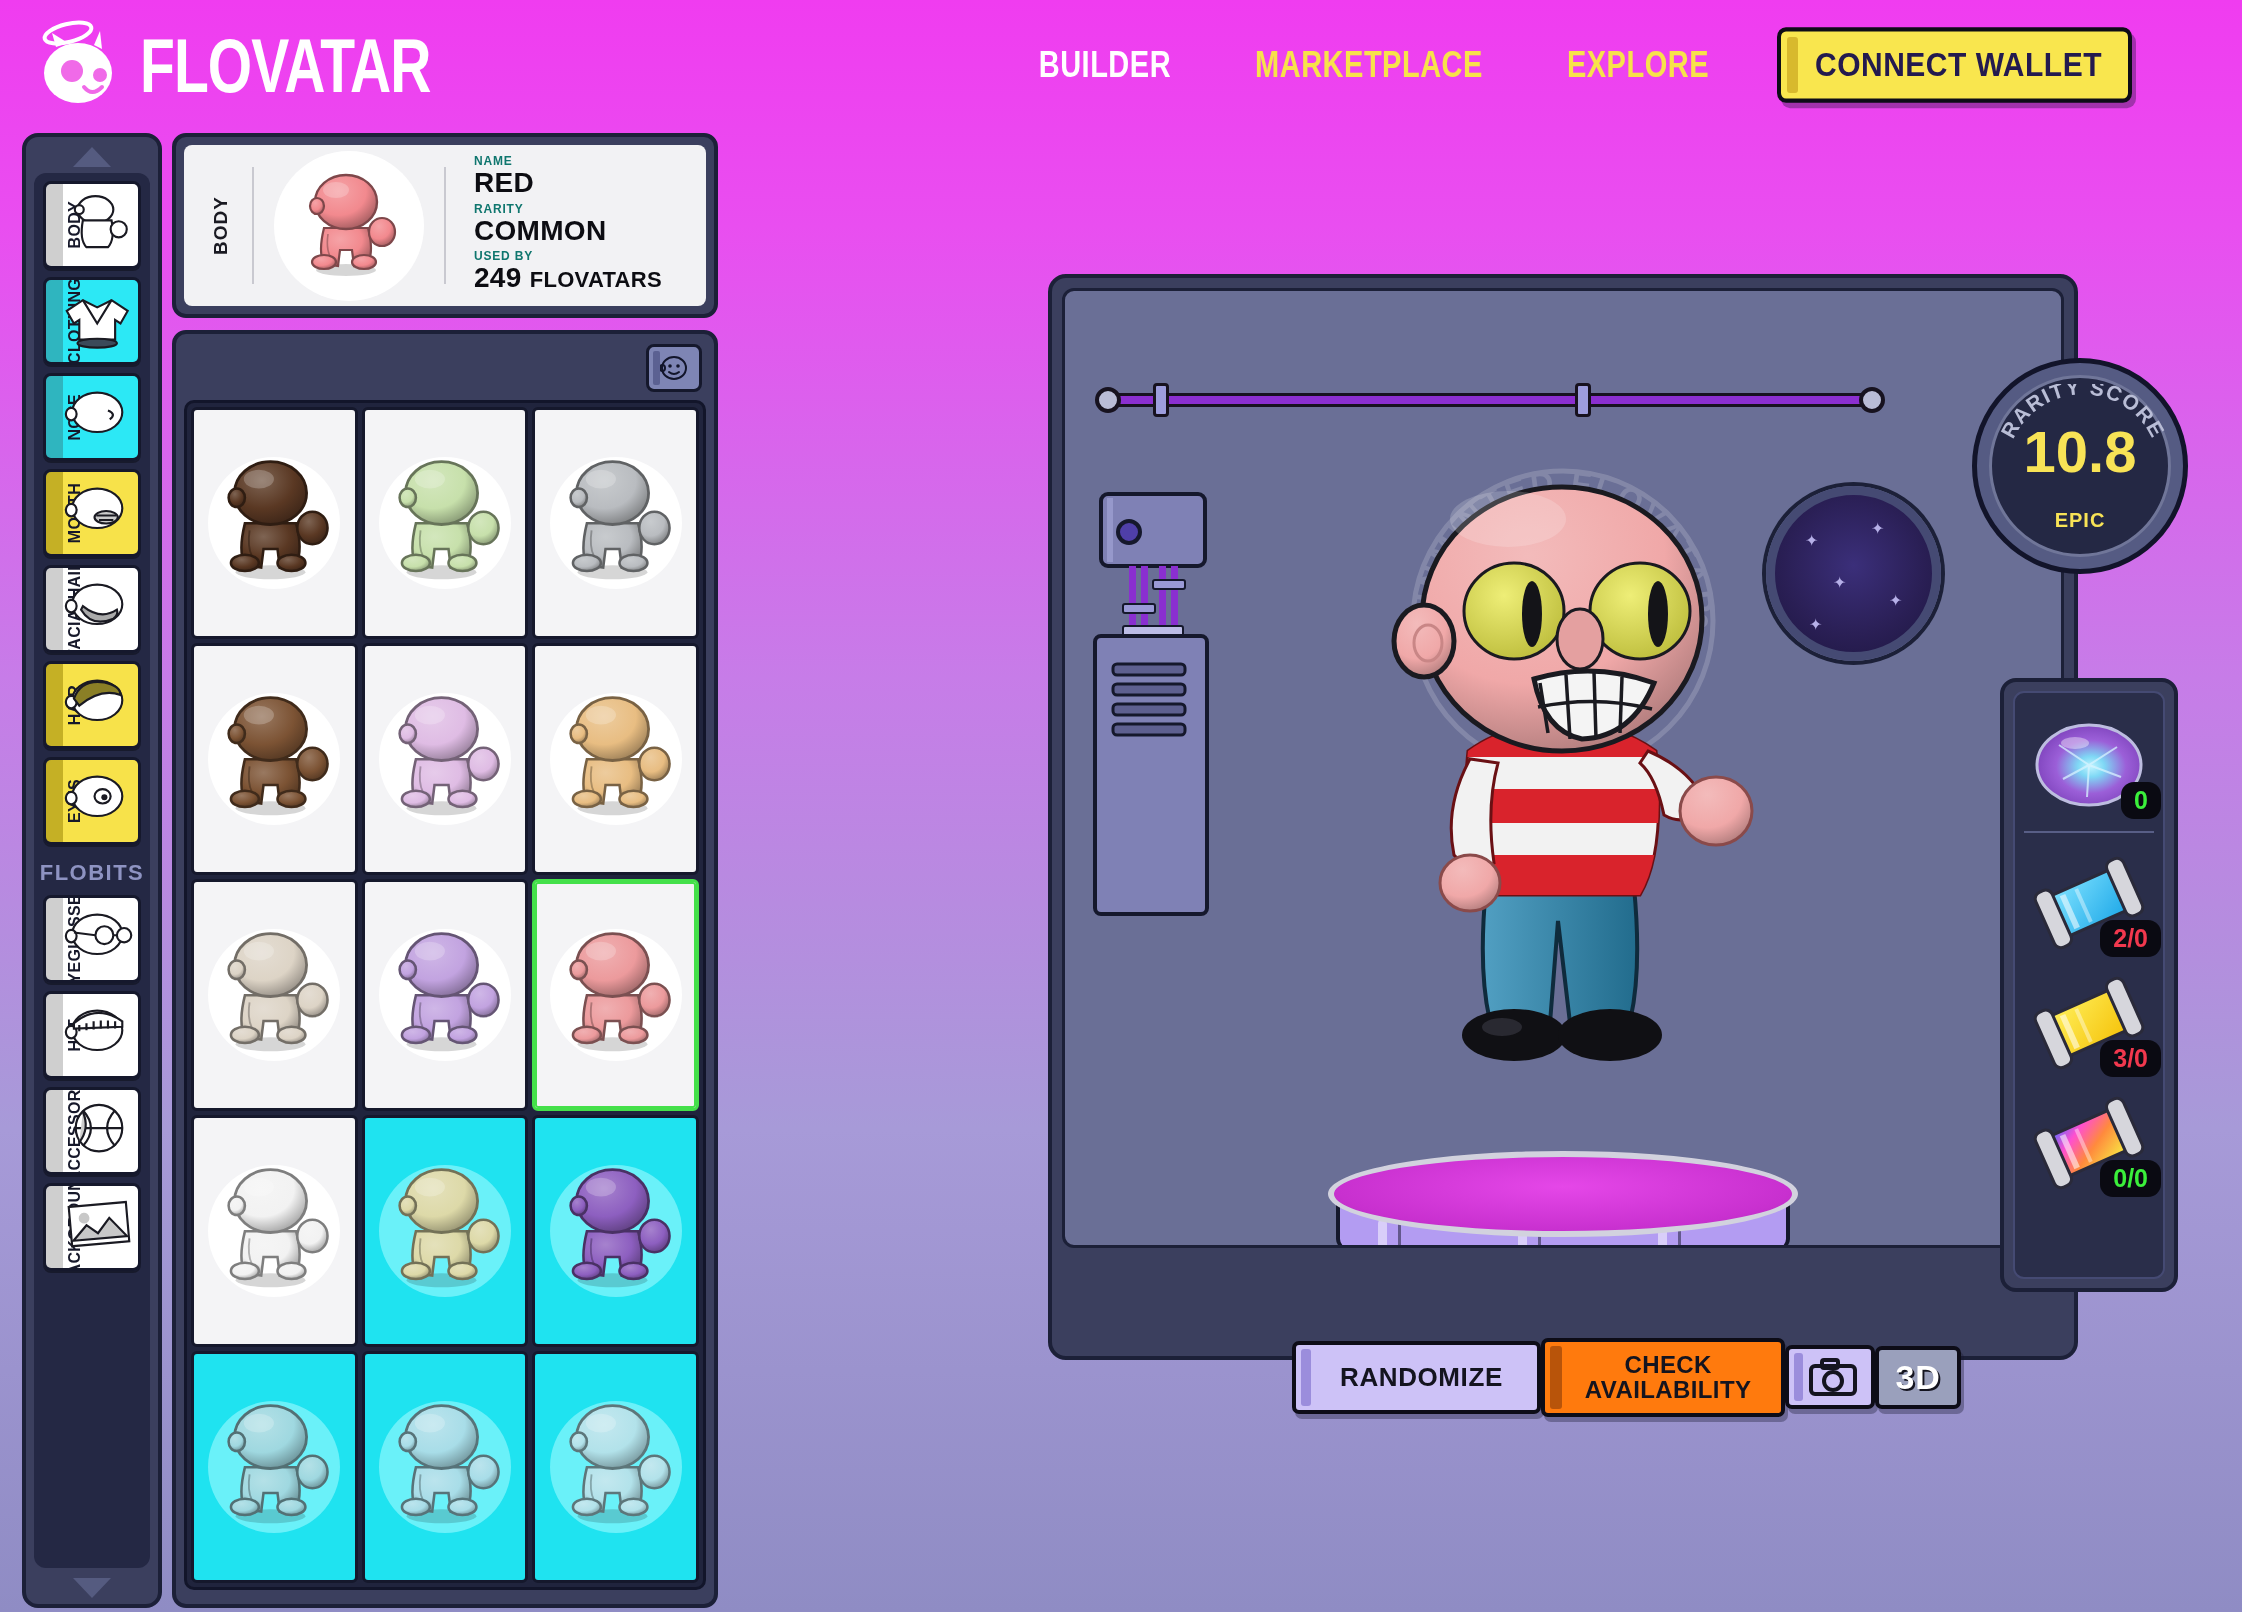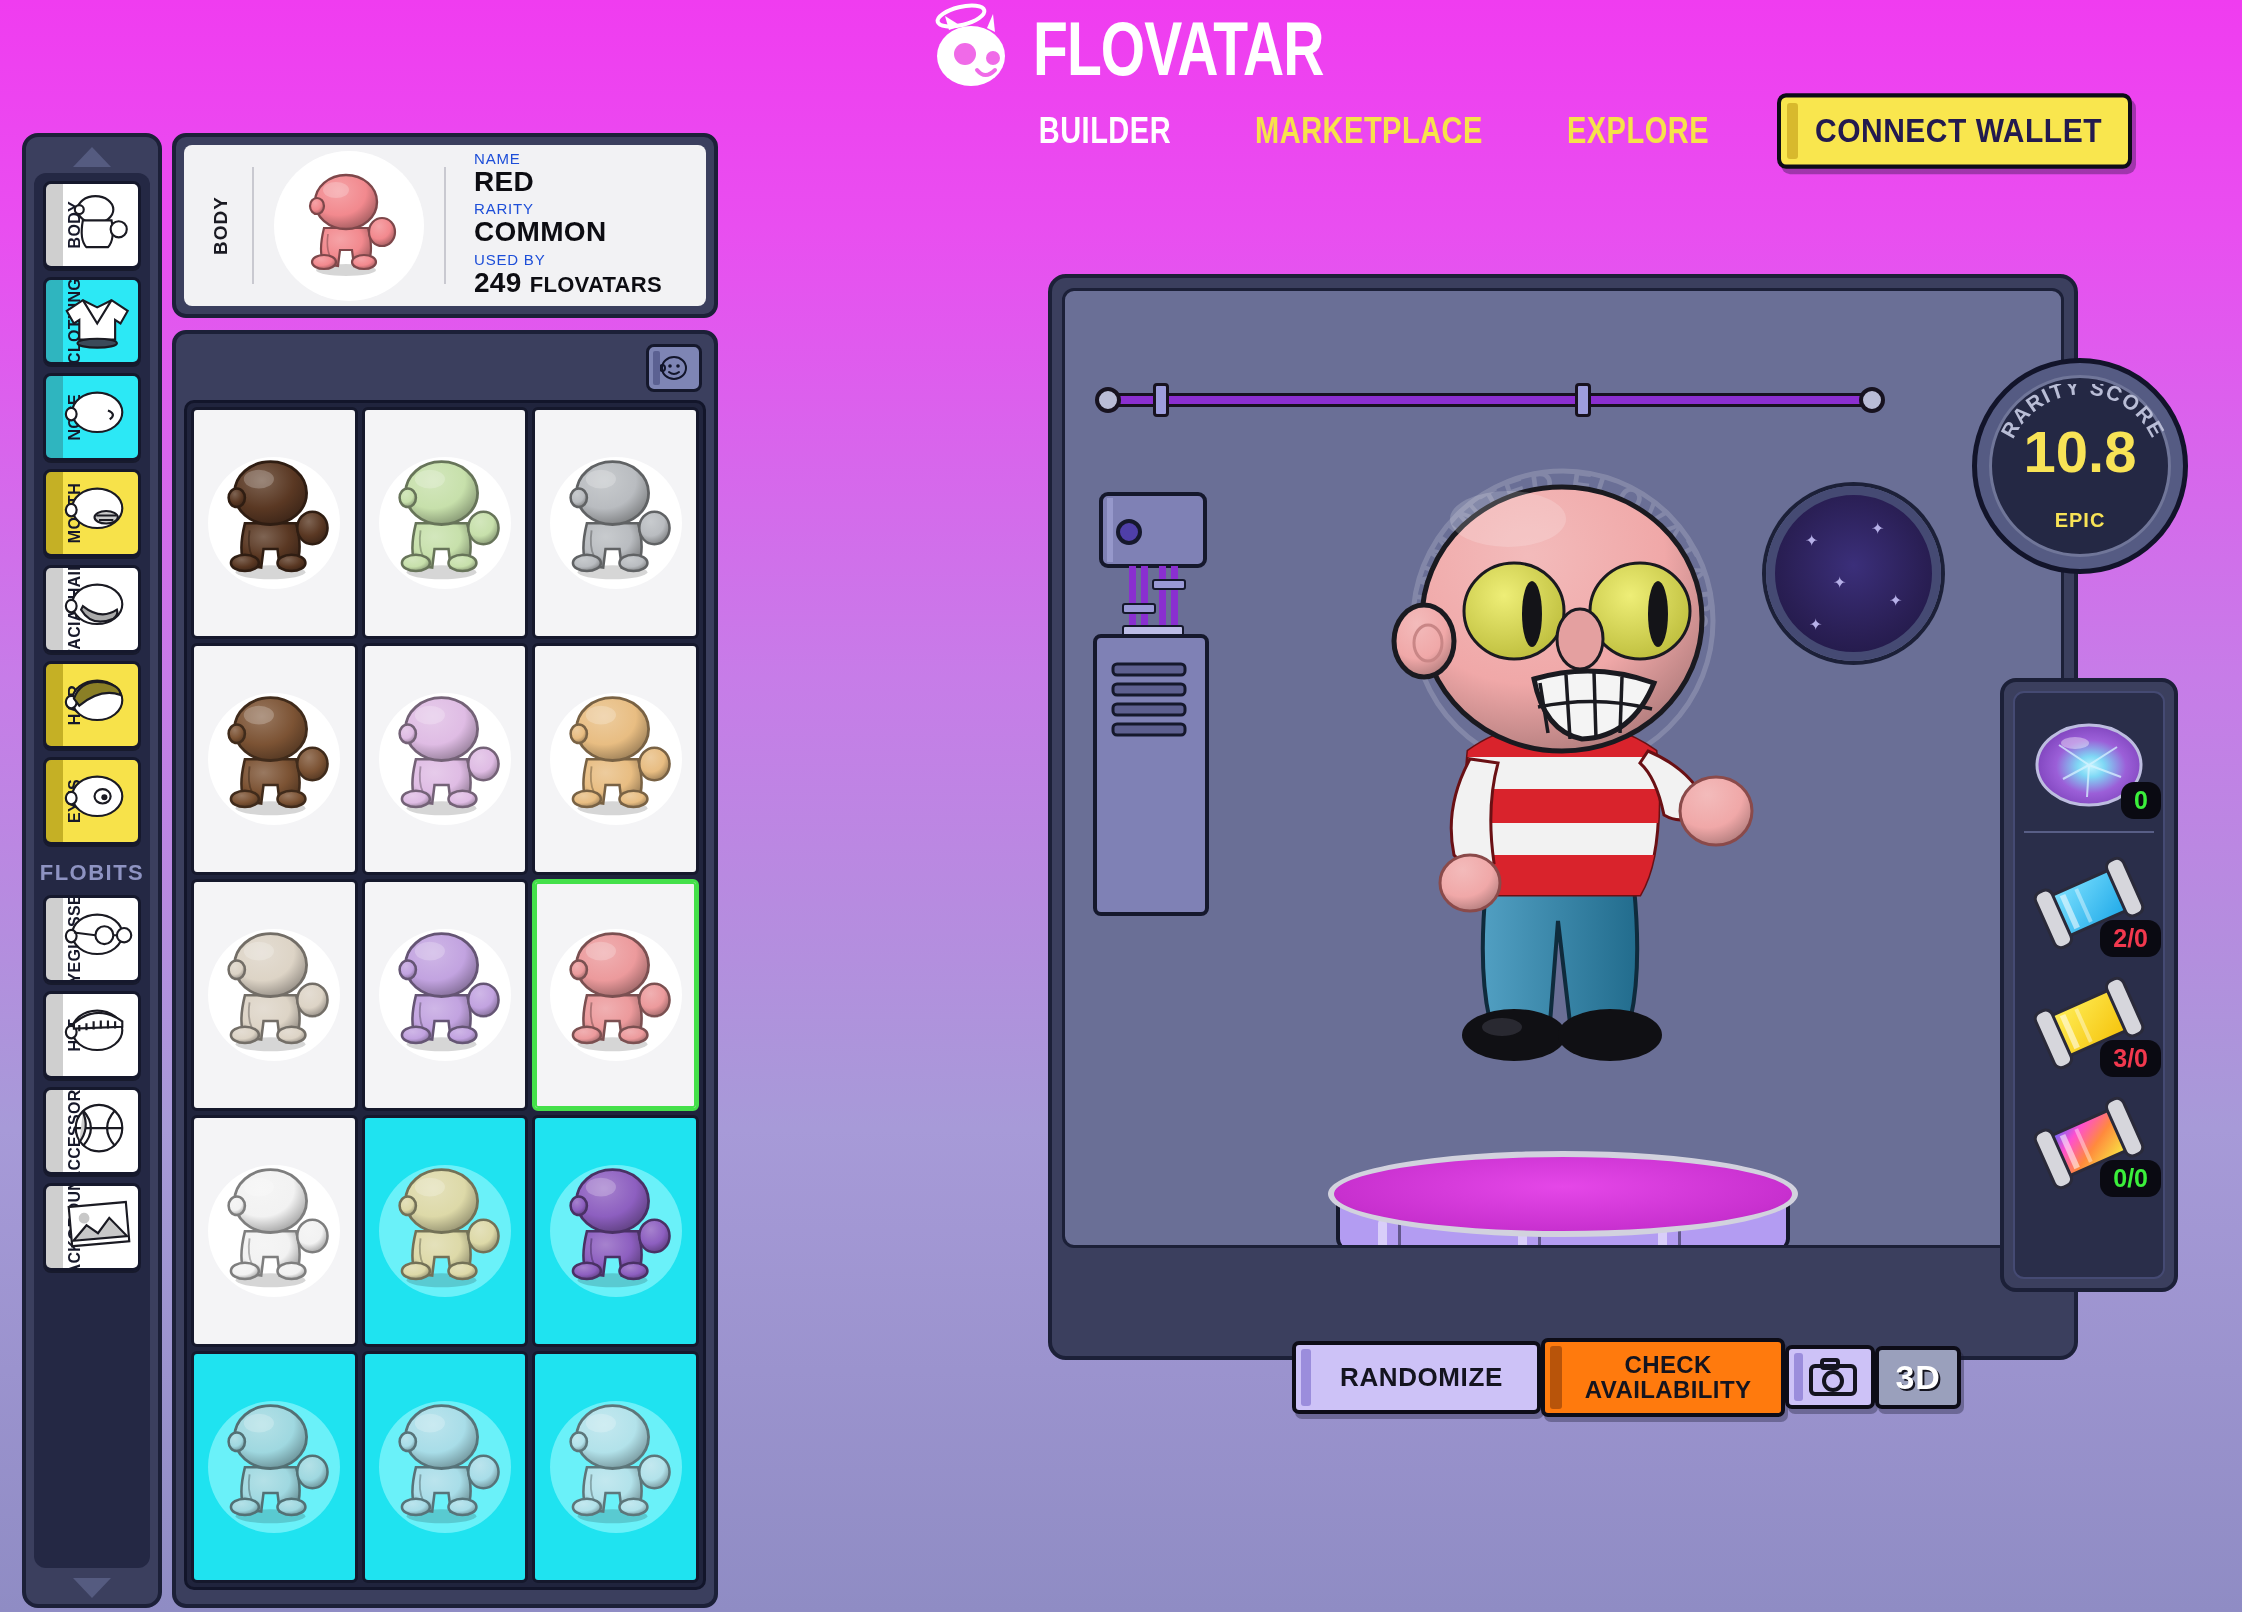--- a/index.html
+++ b/index.html
@@ -6,21 +6,21 @@
   html, body { width: 2242px; height: 1612px; overflow: hidden; }
   body {
     font-family: "Liberation Sans", sans-serif;
     background: linear-gradient(180deg, #f03cf0 0%, #e94ef0 14%, #c77ce8 42%, #a79ad8 70%, #8f8cc4 100%);
     position: relative;
   }
 
   
   .header {
     position: absolute; top: 0; left: 0; width: 2242px; height: 130px;
-    display: flex; align-items: center; flex-direction: column;
+    display: flex; align-items: center;
   }
   .logo-wrap { display: flex; align-items: center; margin-left: 38px; }
   .logo-mark { width: 96px; height: 96px; position: relative; }
   .logo-text {
     font-size: 62px; font-weight: bold; color: #ffffff; letter-spacing: -1px;
     font-family: "Liberation Sans Narrow","Liberation Sans", sans-serif;
     transform: scaleX(0.92) scaleY(1.22); transform-origin: left center;
     margin-left: 6px; text-transform: uppercase;
   }
   .nav { margin-left: auto; display: flex; align-items: center; gap: 0; padding-right: 110px; }
@@ -91,21 +91,21 @@
     font-size: 19px; font-weight: bold; color: #1a1a22; letter-spacing: 1px;
     margin: 0 10px 0 12px;
     font-family: "Liberation Sans Narrow","Liberation Sans", sans-serif;
   }
   .info-divider { width: 2px; align-self: stretch; background: #c9c9d0; margin: 22px 10px; }
   .info-thumb {
     width: 150px; height: 150px; border-radius: 50%; background: #ffffff;
     display: flex; align-items: center; justify-content: center; margin: 0 10px;
   }
   .info-meta { margin-left: 18px; }
-  .meta-label { font-size: 15px; font-weight: normal; color: #1d4ed8; letter-spacing: 0.8px;
+  .meta-label { font-size: 12px; font-weight: bold; color: #0f766e; letter-spacing: 0.8px;
     font-family: "Liberation Sans Narrow","Liberation Sans", sans-serif; }
   .meta-value { font-size: 28px; font-weight: bold; color: #0d0d12; letter-spacing: 0.3px; line-height: 1.05;
     margin-bottom: 4px; font-family: "Liberation Sans Narrow","Liberation Sans", sans-serif; }
   .meta-value .sm { font-size: 22px; }
 
   
   .grid-panel {
     position: absolute; left: 172px; top: 330px; width: 546px; height: 1278px;
     background: #3b3f5e; border: 4px solid #1c2038; border-radius: 14px; padding: 8px;
   }

